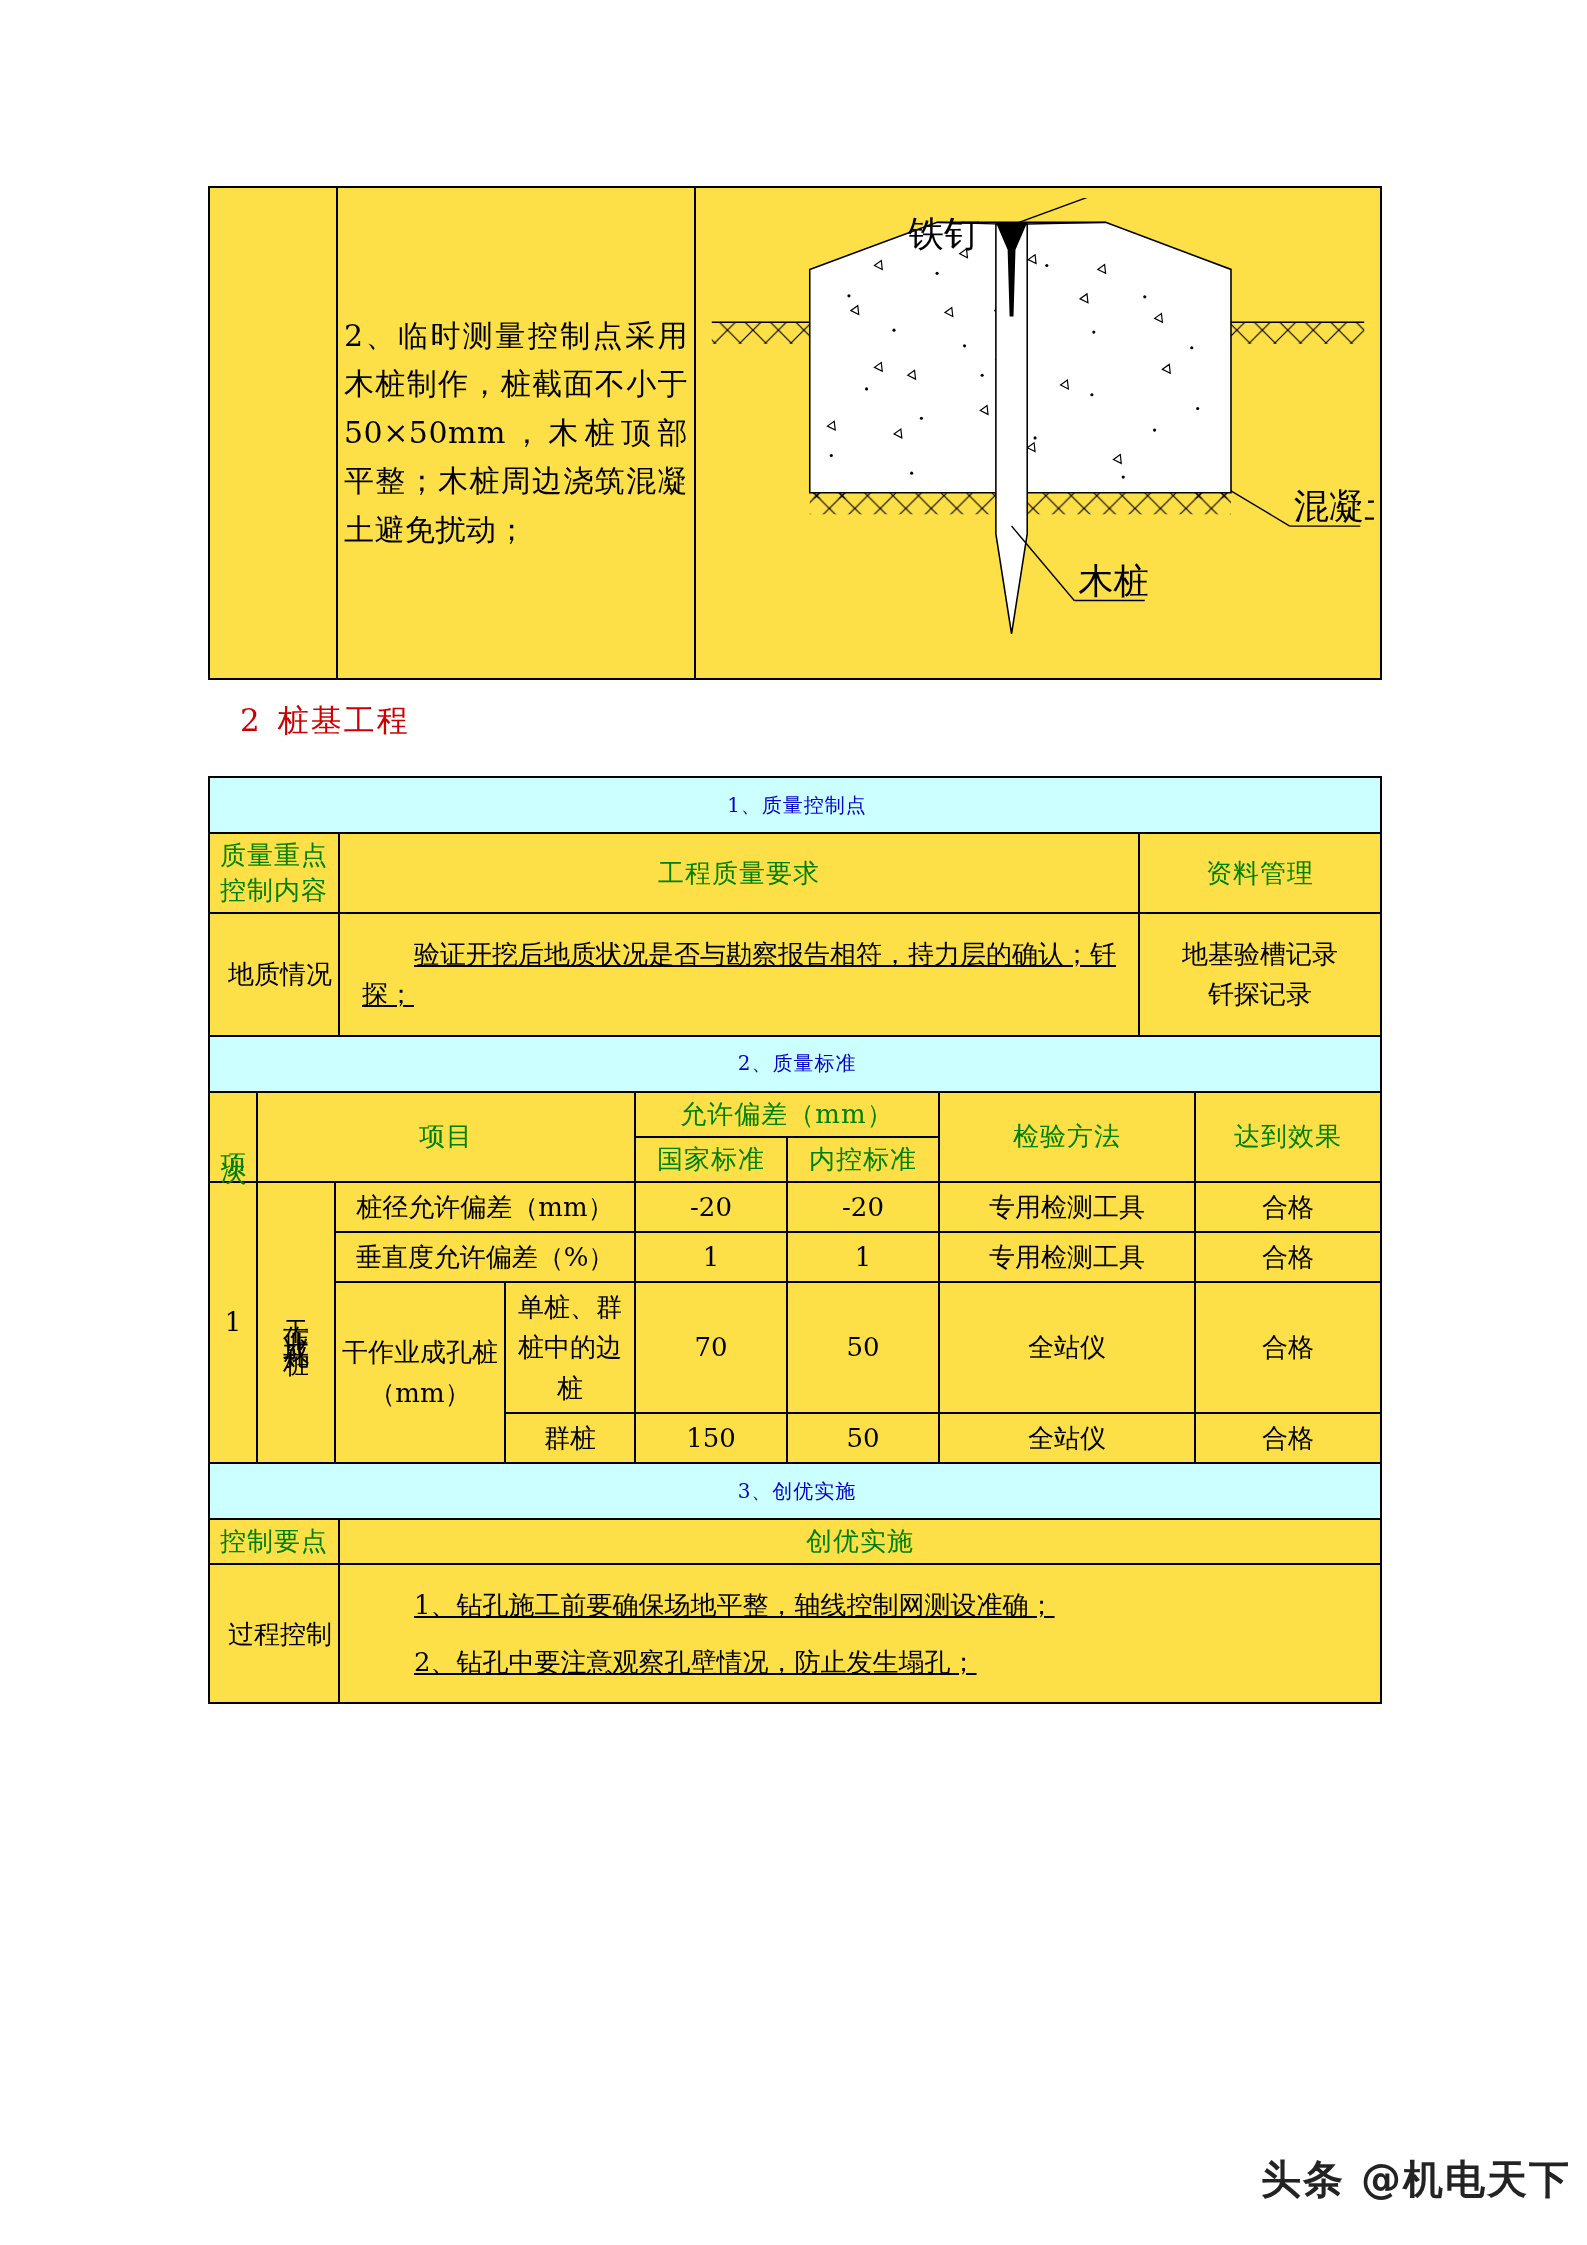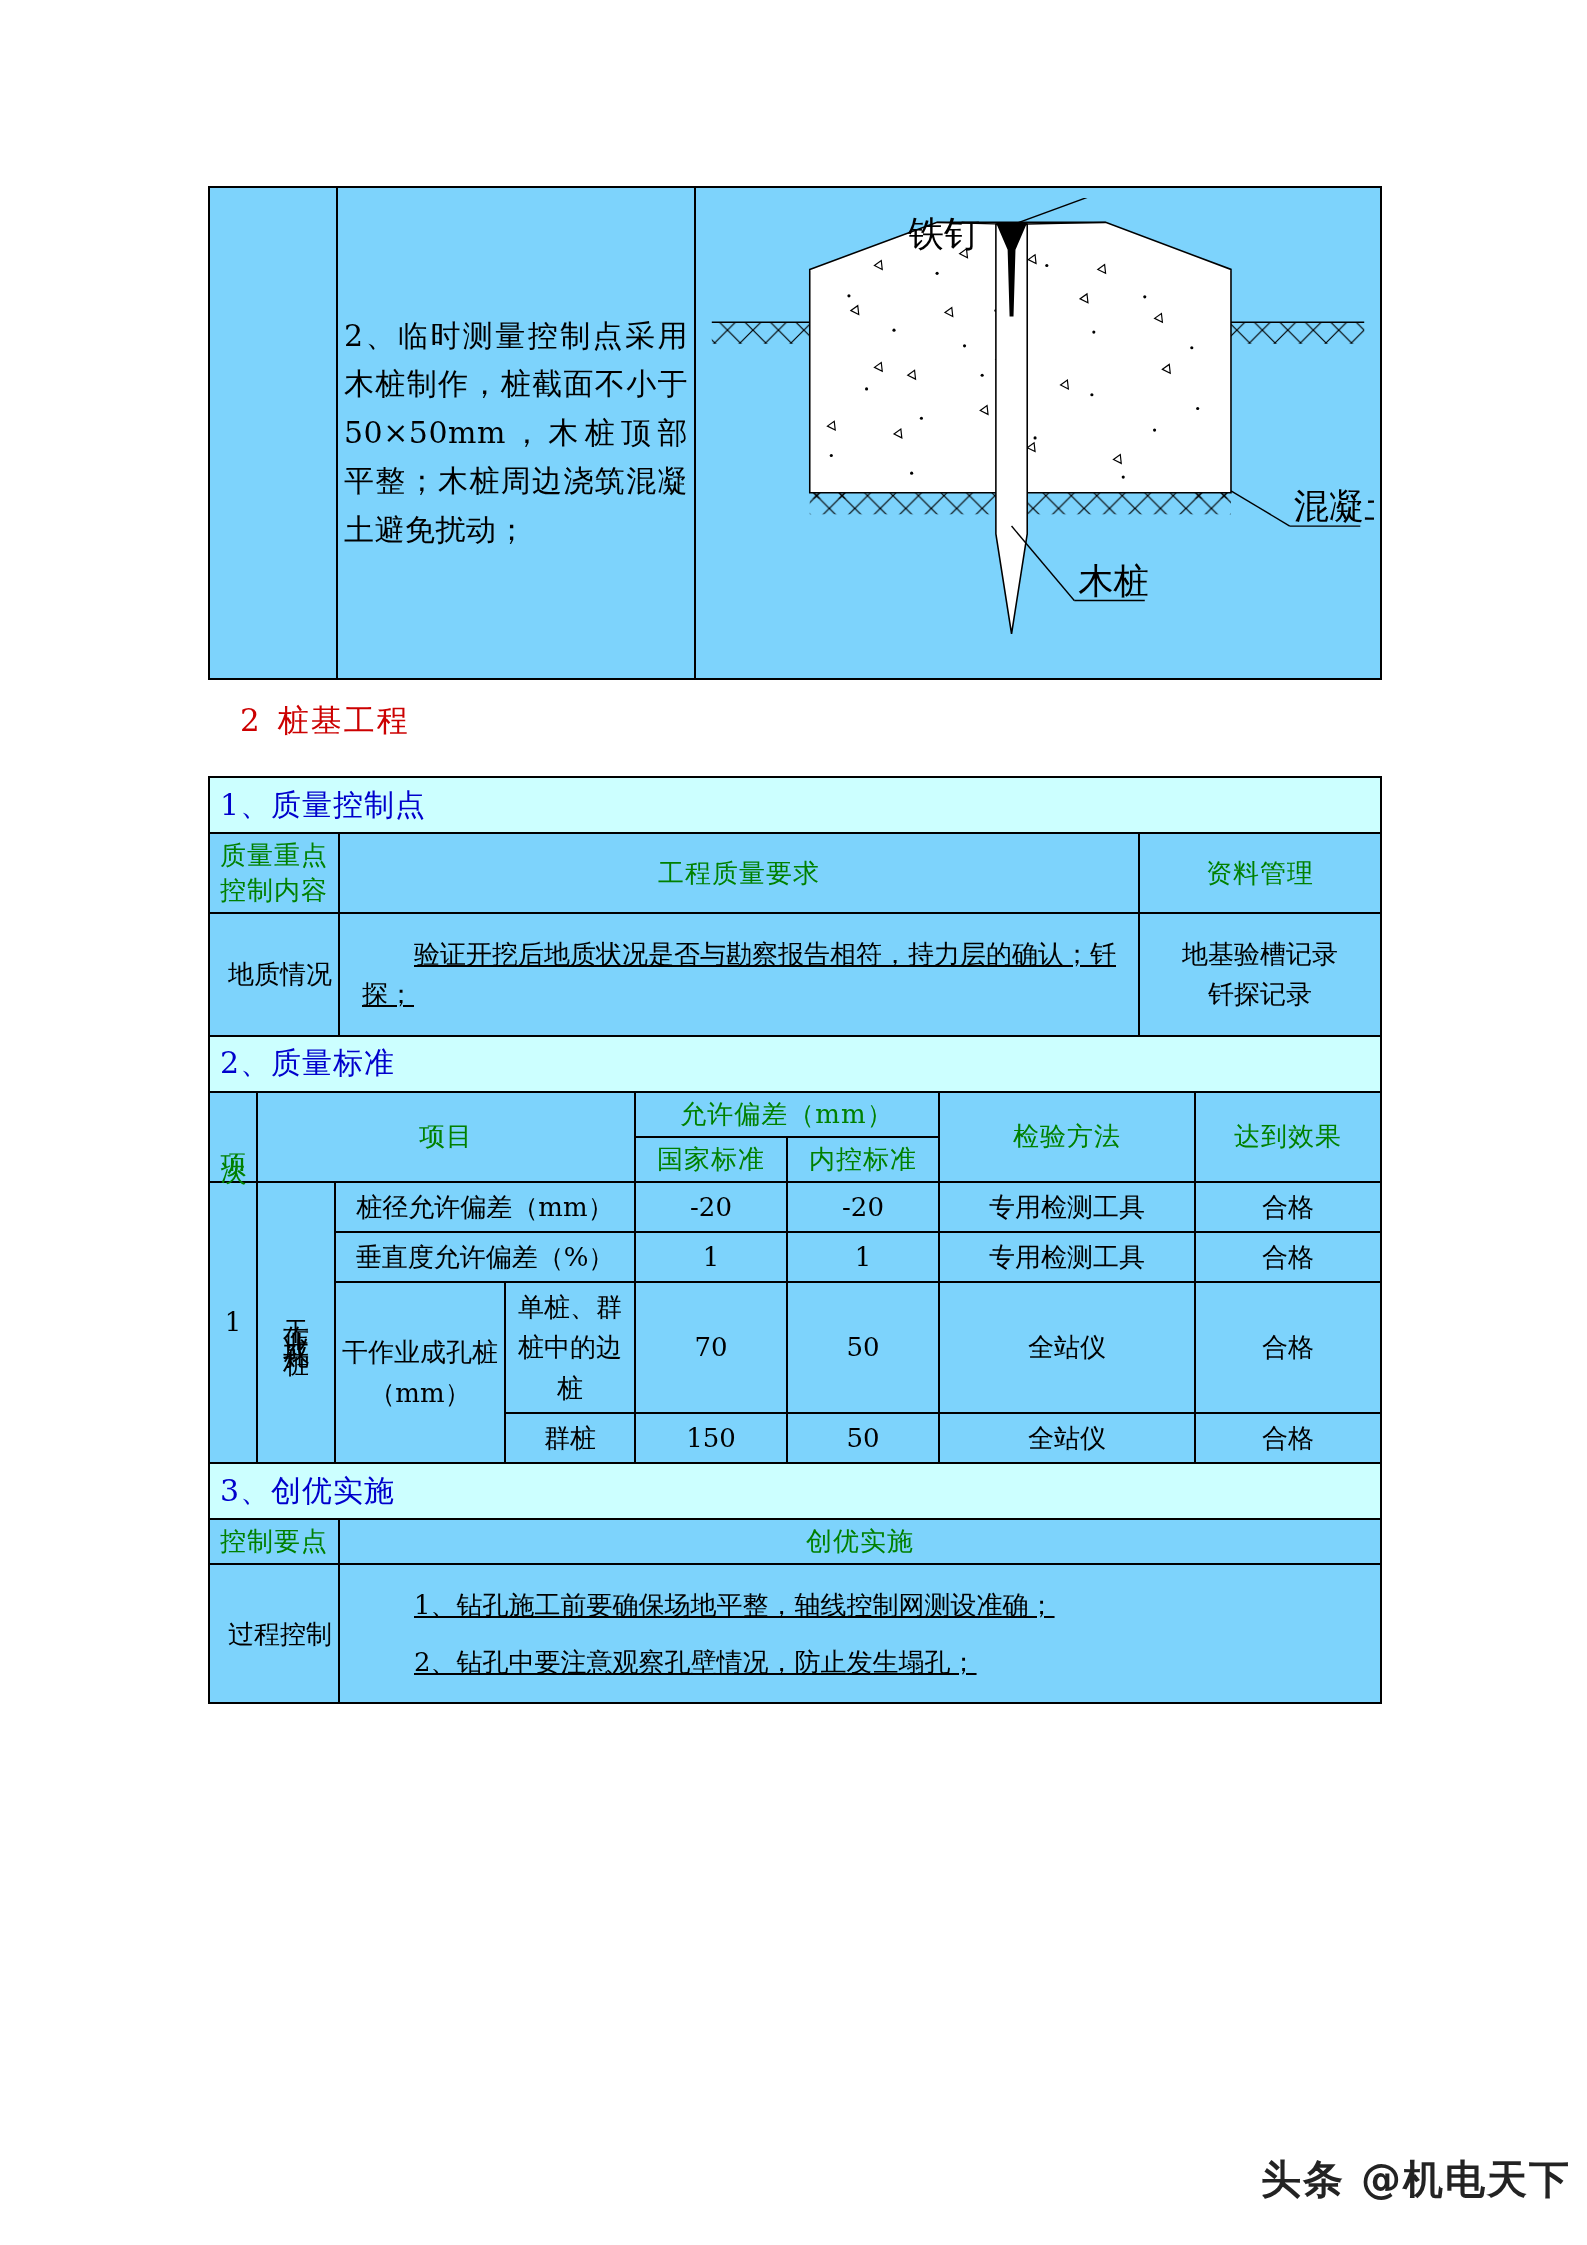--- a/index.html
+++ b/index.html
@@ -21,21 +21,21 @@
     width: 1587px;
     height: 2245px;
     box-sizing: border-box;
     padding: 0;
   }
 
   
   table.doc {
     border-collapse: collapse;
     table-layout: fixed;
-    background: #7dd3fc;
+    background: #fde047;
     padding-left: 9px;
   }
   table.doc td, table.doc th {
     border: 2px solid #000;
     padding: 4px 6px;
     vertical-align: middle;
     font-weight: normal;
   }
 
   
@@ -84,23 +84,23 @@
     left: 208px;
     top: 776px;
     width: 1172px;
   }
   table.main { width: 1172px; }
 
   .band {
     background: #CCFFFF;
     color: #0000CC;
     font-weight: bold;
-    font-size: 30px;
+    font-size: 20px;
     height: 46px;
-    text-align: left;
+    text-align: center;
     padding-left: 10px !important;
     letter-spacing: 1px;
   }
 
   .hdr {
     color: #008000;
     font-weight: bold;
     text-align: center;
     font-size: 26px;
     letter-spacing: 1px;

